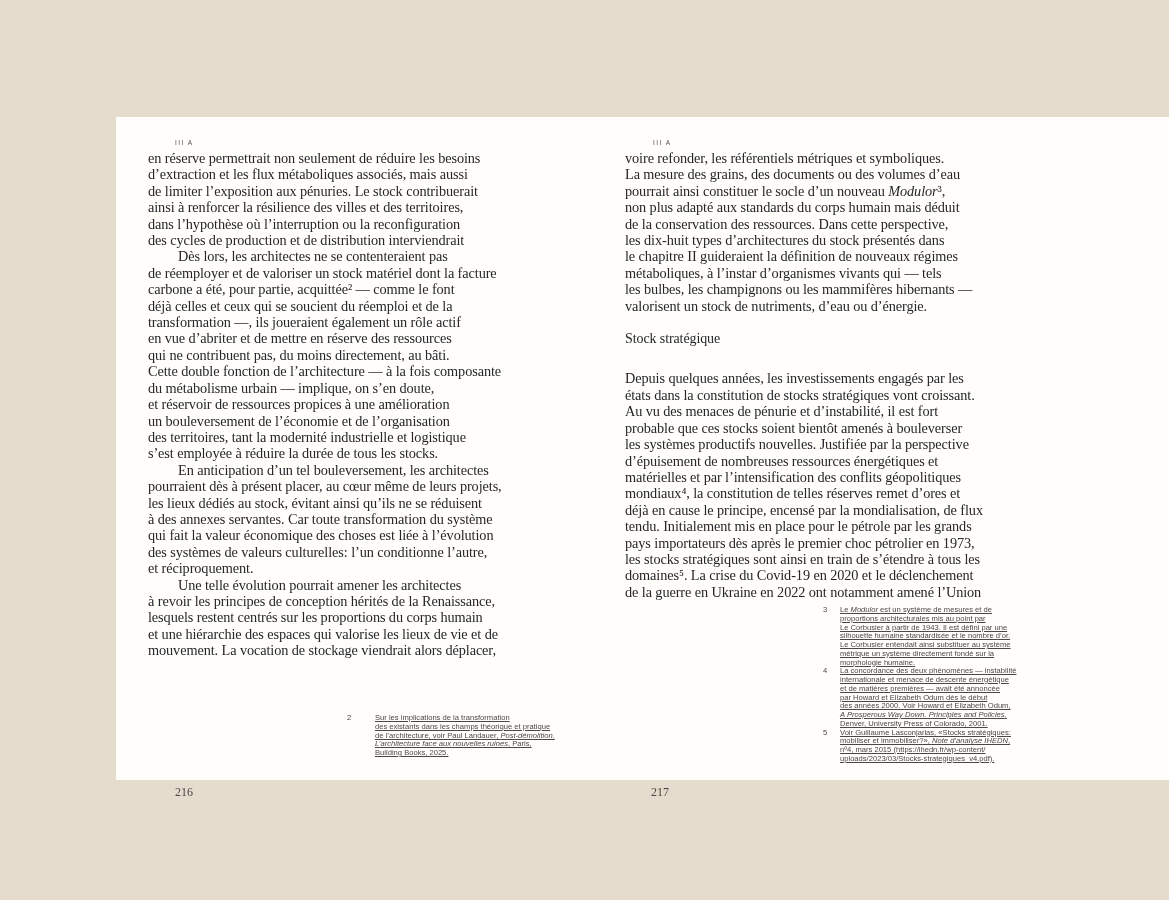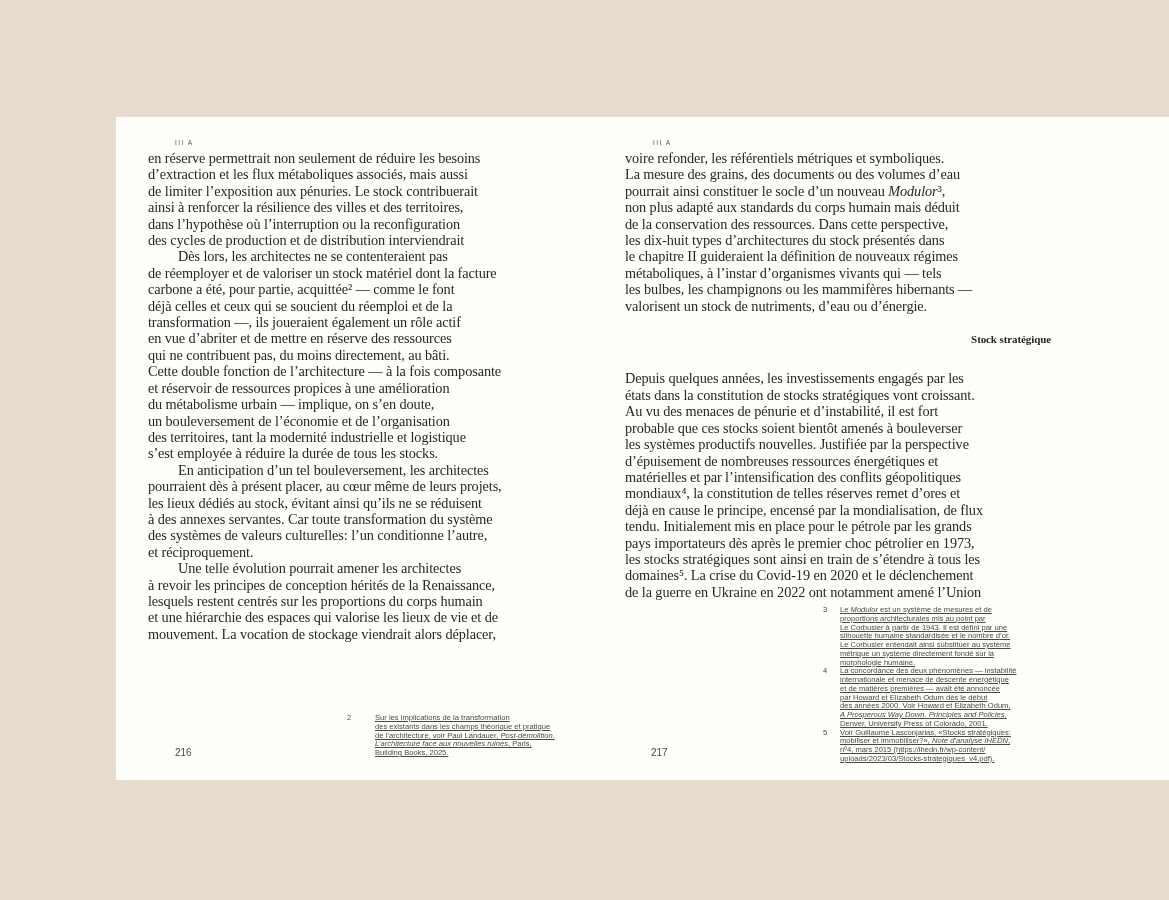--- a/index.html
+++ b/index.html
@@ -26,41 +26,41 @@
   .body-text{
     position:absolute;top:33px;width:426px;
     font-size:14.3px;line-height:16.4px;color:#26262a;
     letter-spacing:-0.1px;
   }
   .page-left .body-text{left:32px;}
   .page-right .body-text{left:43px;}
   .body-text .line{white-space:nowrap;}
   .body-text .line.indent{padding-left:30px;}
   .section-heading{
-    text-align:right;
-    font-size:11px;color:#26262a;
-    margin-top:17px;margin-bottom:23px;font-weight:bold;
+    text-align:left;
+    font-size:14px;color:#26262a;
+    margin-top:17px;margin-bottom:23px;
   }
   .footnote-block{
     position:absolute;
     font-family:"Liberation Sans", sans-serif;
     font-size:7.6px;line-height:8.75px;color:#4a4846;
   }
   .footnote{display:flex;}
   .fn-num{flex:0 0 auto;}
   .page-left .fn-num{width:28px;}
   .page-right .fn-num{width:17px;}
   .fn-text{flex:1;}
   .fn-text .line{white-space:nowrap;text-decoration:underline;}
   .page-left .footnote-block{left:231px;top:597px;width:210px;}
   .page-right .footnote-block{left:241px;top:489px;width:215px;}
   .page-number{
-    position:absolute;top:630px;
-    font-family:Liberation Sans, sans-serif;
-    font-size:10px;color:#4a4846;
+    position:absolute;top:668px;
+    font-family:Liberation Serif, serif;
+    font-size:12px;color:#4a4846;
   }
   .page-left .page-number{left:59px;}
   .page-right .page-number{left:69px;}
   i{font-style:italic;}
 </style>
 </head>
 <body>
 
 <div class="spread">
 
@@ -74,29 +74,30 @@
         <div class="line">dans l’hypothèse où l’interruption ou la reconfiguration</div>
         <div class="line">des cycles de production et de distribution interviendrait</div>
         <div class="line indent">Dès lors, les architectes ne se contenteraient pas</div>
         <div class="line">de réemployer et de valoriser un stock matériel dont la facture</div>
         <div class="line">carbone a été, pour partie, acquittée² — comme le font</div>
         <div class="line">déjà celles et ceux qui se soucient du réemploi et de la</div>
         <div class="line">transformation —, ils joueraient également un rôle actif</div>
         <div class="line">en vue d’abriter et de mettre en réserve des ressources</div>
         <div class="line">qui ne contribuent pas, du moins directement, au bâti.</div>
         <div class="line">Cette double fonction de l’architecture — à la fois composante</div>
+        <div class="line">du métabolisme urbain — implique, on s’en doute,</div>
         <div class="line">et réservoir de ressources propices à une amélioration</div>
-        <div class="line">du métabolisme urbain — implique, on s’en doute,</div>
         <div class="line">un bouleversement de l’économie et de l’organisation</div>
         <div class="line">des territoires, tant la modernité industrielle et logistique</div>
         <div class="line">s’est employée à réduire la durée de tous les stocks.</div>
         <div class="line indent">En anticipation d’un tel bouleversement, les architectes</div>
         <div class="line">pourraient dès à présent placer, au cœur même de leurs projets,</div>
         <div class="line">les lieux dédiés au stock, évitant ainsi qu’ils ne se réduisent</div>
         <div class="line">à des annexes servantes. Car toute transformation du système</div>
+        <div class="line">qui fait la valeur économique des choses est liée à l’évolution</div>
         <div class="line">des systèmes de valeurs culturelles: l’un conditionne l’autre,</div>
         <div class="line">et réciproquement.</div>
         <div class="line indent">Une telle évolution pourrait amener les architectes</div>
         <div class="line">à revoir les principes de conception hérités de la Renaissance,</div>
         <div class="line">lesquels restent centrés sur les proportions du corps humain</div>
         <div class="line">et une hiérarchie des espaces qui valorise les lieux de vie et de</div>
         <div class="line">mouvement. La vocation de stockage viendrait alors déplacer,</div>
       </div>
     <div class="footnote-block">
       <div class="footnote">

